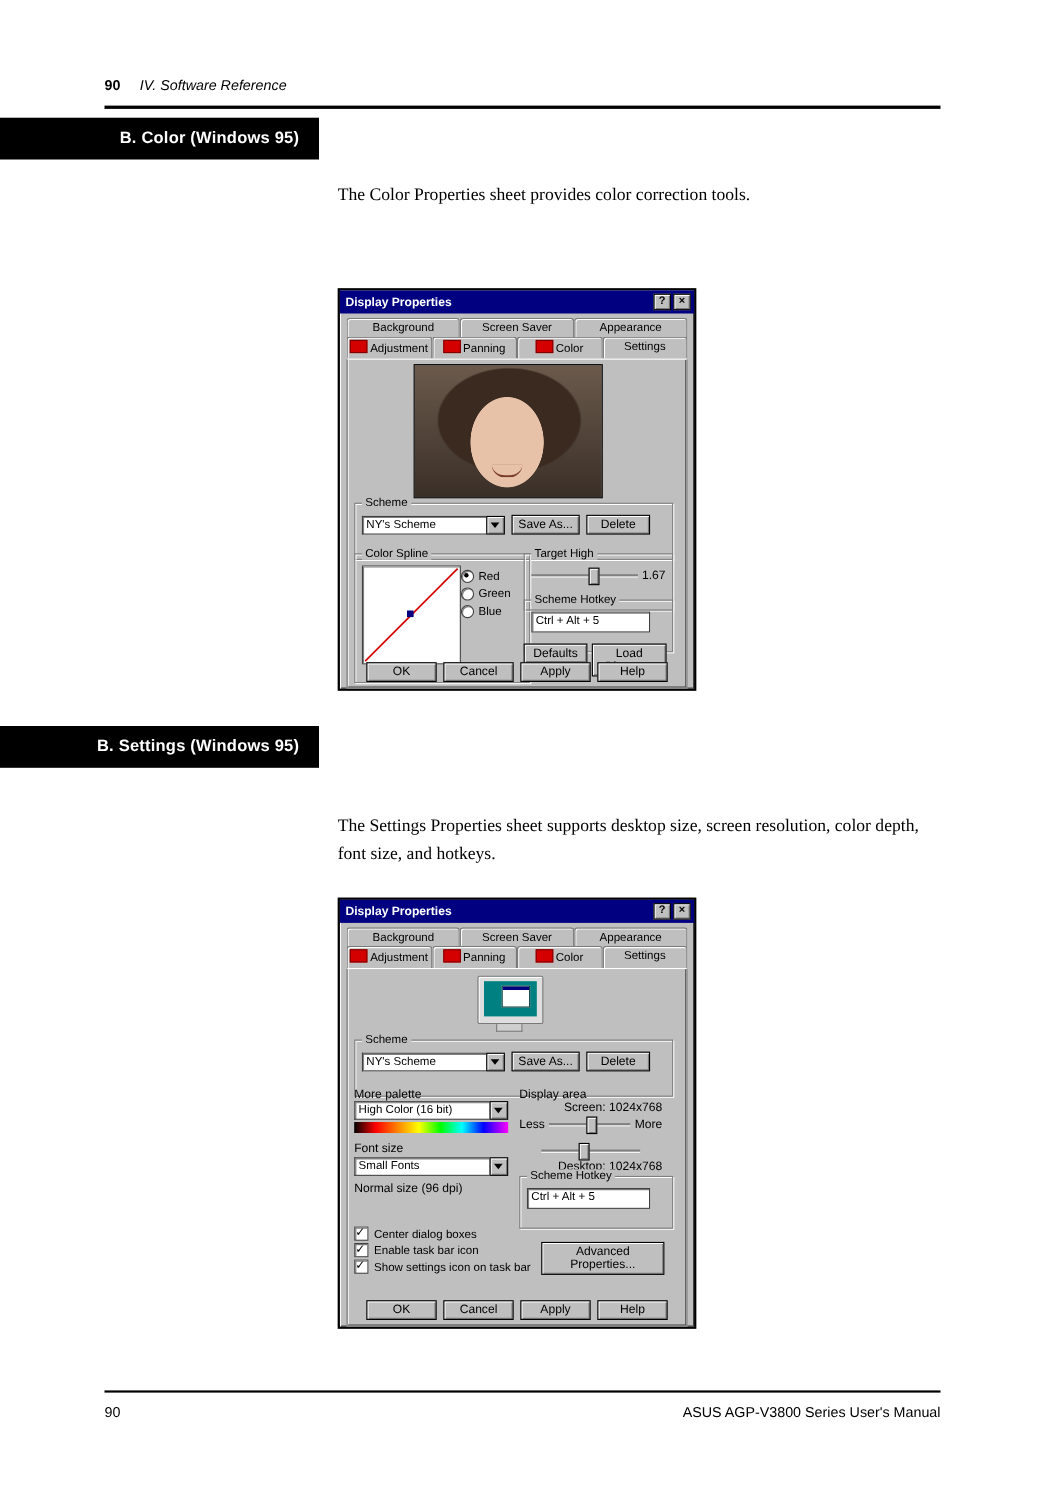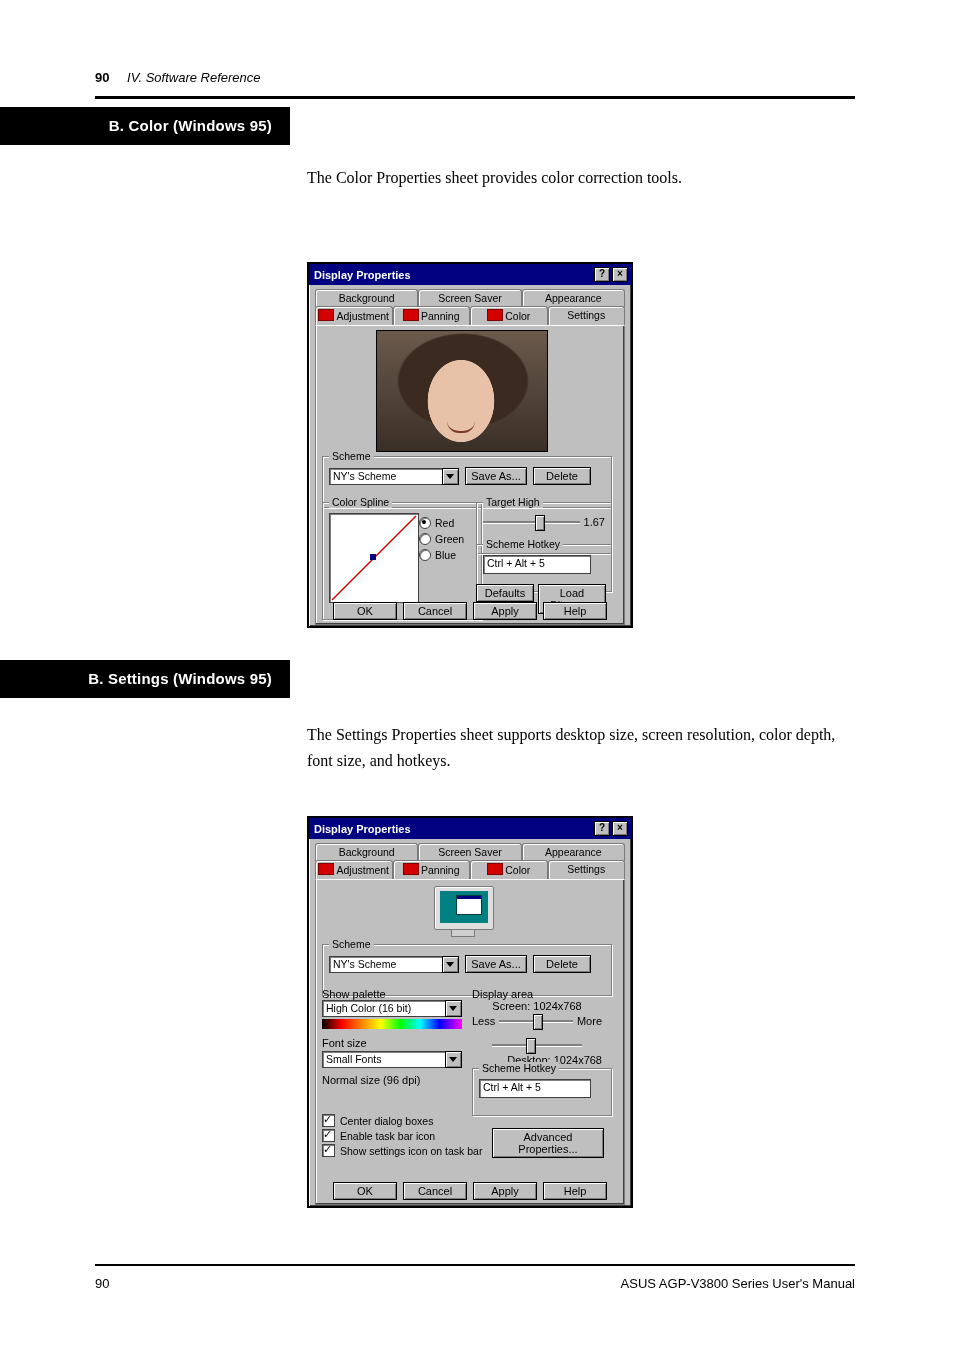--- a/index.html
+++ b/index.html
@@ -53,21 +53,21 @@
   .heading-block.one { top: 107px; height: 38px; line-height: 18px; }
   .heading-block.two { top: 660px; height: 38px; line-height: 18px; }
   .intro {
     position: absolute;
     left: 307px;
     width: 544px;
     font-size: 16px;
     line-height: 26px;
   }
   .intro.one { top: 165px; }
-  .intro.two { top: 722px; }
+  .intro.two { top: 738px; }
 
   
   .dlg {
     position: absolute;
     left: 307px;
     width: 322px;
     background: #bfbfbf;
     border: 2px solid #000;
     box-shadow: inset 1px 1px 0 #fff, inset -1px -1px 0 #404040;
     font-family: "MS Sans Serif", Tahoma, Arial, sans-serif;
@@ -488,38 +488,38 @@
           <div class="combo" style="width:130px;">
             <span class="txt">NY's Scheme</span>
             <span class="arrow"></span>
           </div>
           <span class="btn95" style="width:60px;">Save As...</span>
           <span class="btn95" style="width:56px;">Delete</span>
         </div>
       </div>
 
       <div style="position:absolute; left:6px; top:108px; width:140px;">
-        <div>Show palette</div>
+        <div>More palette</div>
         <div class="combo" style="margin-top:0;">
           <span class="txt">High Color (16 bit)</span>
           <span class="arrow"></span>
         </div>
         <div class="rainbow" style="margin-top:2px;"></div>
 
         <div style="margin-top:8px;">Font size</div>
         <div class="combo" style="margin-top:2px;">
           <span class="txt">Small Fonts</span>
           <span class="arrow"></span>
         </div>
         <div style="margin-top:6px;">Normal size (96 dpi)</div>
       </div>
 
       <div style="position:absolute; left:156px; top:108px; width:130px;">
         <div>Display area</div>
-        <div style="text-align:center;">Screen: 1024x768</div>
+        <div style="text-align:right;">Screen: 1024x768</div>
         <div style="display:flex; align-items:center; gap:4px;">
           <span>Less</span>
           <div class="slider" style="flex:1;">
             <div class="track"></div>
             <div class="thumb" style="left:34px;"></div>
           </div>
           <span>More</span>
         </div>
         <div class="slider" style="margin:6px 20px 0 20px;">
           <div class="track"></div>

